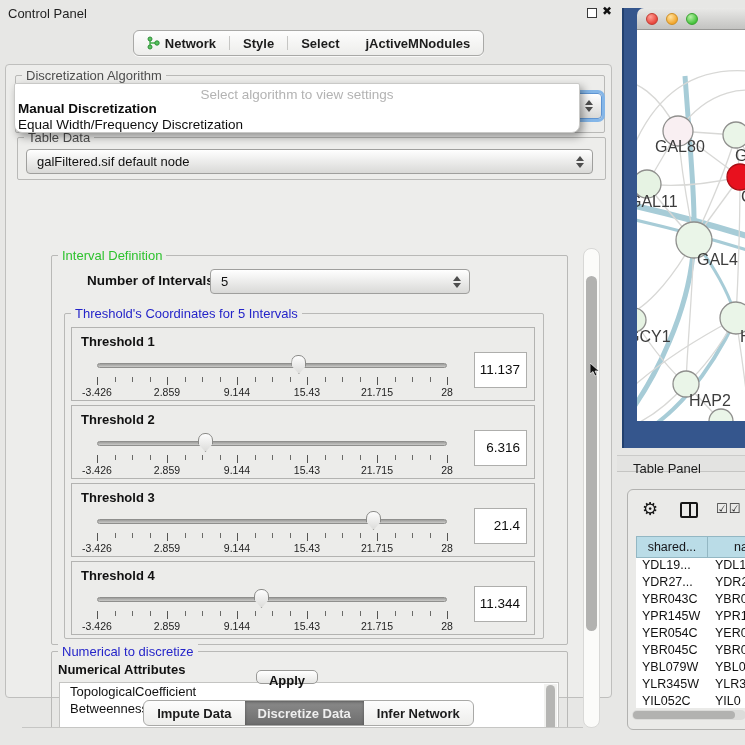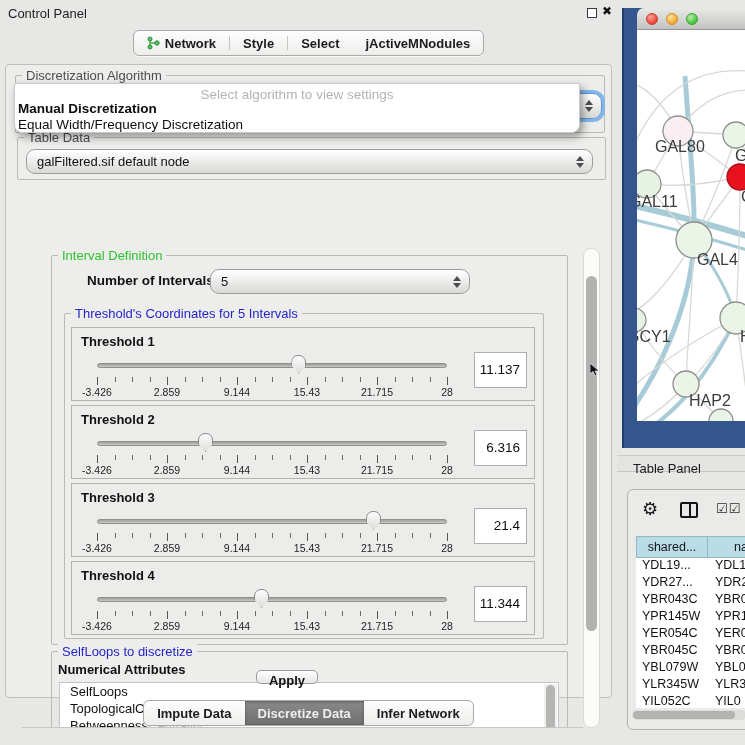--- a/index.html
+++ b/index.html
@@ -28,21 +28,21 @@
   .tabsep { width:1px; background:#c6c6c4; margin:5px 0; }
 
   
   .cp-body { left:5px; top:64px; width:607px; height:634px; background:#ededeb;
              border:1px solid #bfbfbd; border-radius:4px; }
   fieldset.grp { position:absolute; border:1px solid #b9b9b7; border-radius:2px; }
   .grp-label { position:absolute; top:-8px; left:6px; background:#ededeb; padding:0 4px; font-size:13px; }
   .lbl-gray { color:#4e4e4e; } .lbl-green { color:#2ec22e; } .lbl-blue { color:#2525c9; }
 
   
-  .combo { position:absolute; border:1px solid #9f9f9d; border-radius:9px;
+  .combo { position:absolute; border:1px solid #9f9f9d; border-radius:4px;
            background:linear-gradient(#ffffff,#d9d9d7); font-size:13px; color:#111;
            display:flex; align-items:center; padding:0 22px 0 10px; }
   .combo .spin { position:absolute; right:8px; top:50%; transform:translateY(-50%); display:flex; flex-direction:column; gap:2px; }
   .combo .spin i { display:block; width:0; height:0; border-left:4px solid transparent; border-right:4px solid transparent; }
   .combo .spin .up { border-bottom:5px solid #4d4d4d; }
   .combo .spin .dn { border-top:5px solid #4d4d4d; }
   .combo.focused { box-shadow:0 0 0 3px #84b6e8; border-color:#5f95d2; }
 
   
   .popup { left:14px; top:83px; width:566px; height:50px; background:#fff;
@@ -322,25 +322,24 @@
               <div class="ticklab" style="left: 305px;">21.715</div>
               <div class="ticklab" style="left: 375px;">28</div>
               <div class="handle" style="left: 182px;"></div>
               <div class="valbox">11.344</div>
             </div>
           </div>
       </fieldset>
     </fieldset>
 
     <fieldset class="grp" style="left:29px; top:403px; width:517px; height:96px;">
-      <span class="grp-label lbl-blue">SelfLoops to discretize</span>
+      <span class="grp-label lbl-blue">Numerical to discretize</span>
       <span style="position:absolute; left:6px; top:10px; font-size:13px; font-weight:bold; color:#111;">Numerical Attributes</span>
       <div class="attr-list">
         <div id="attr-items">
-            <div class="item">SelfLoops</div>
             <div class="item">TopologicalCoefficient</div>
             <div class="item">BetweennessCentrality</div>
           </div>
         <div class="attr-scroll">
             <div class="thumb"></div>
           </div>
       </div>
     </fieldset>
   </div>
 

